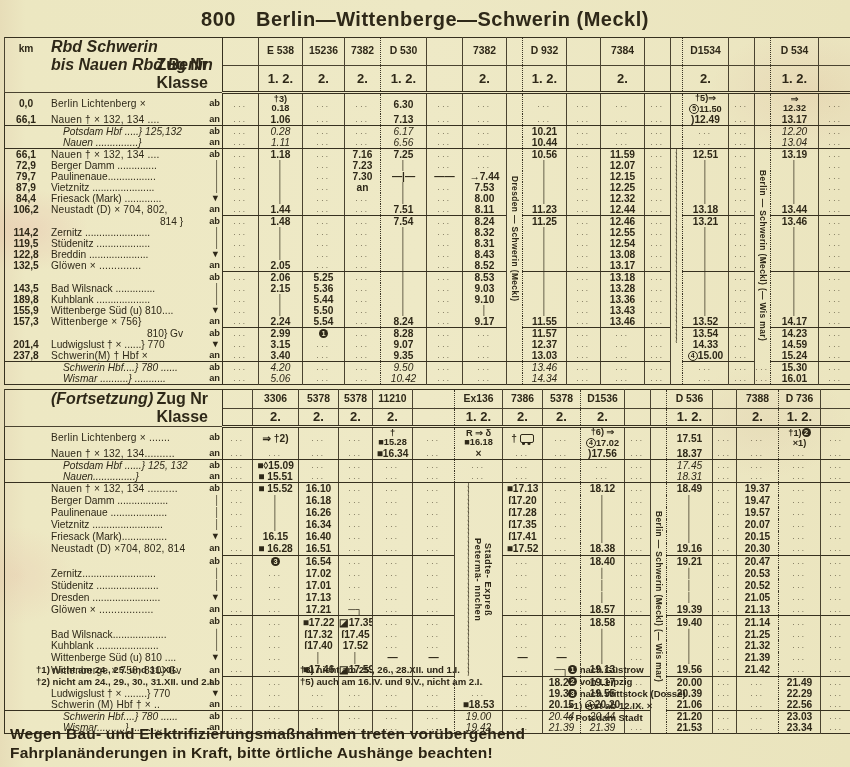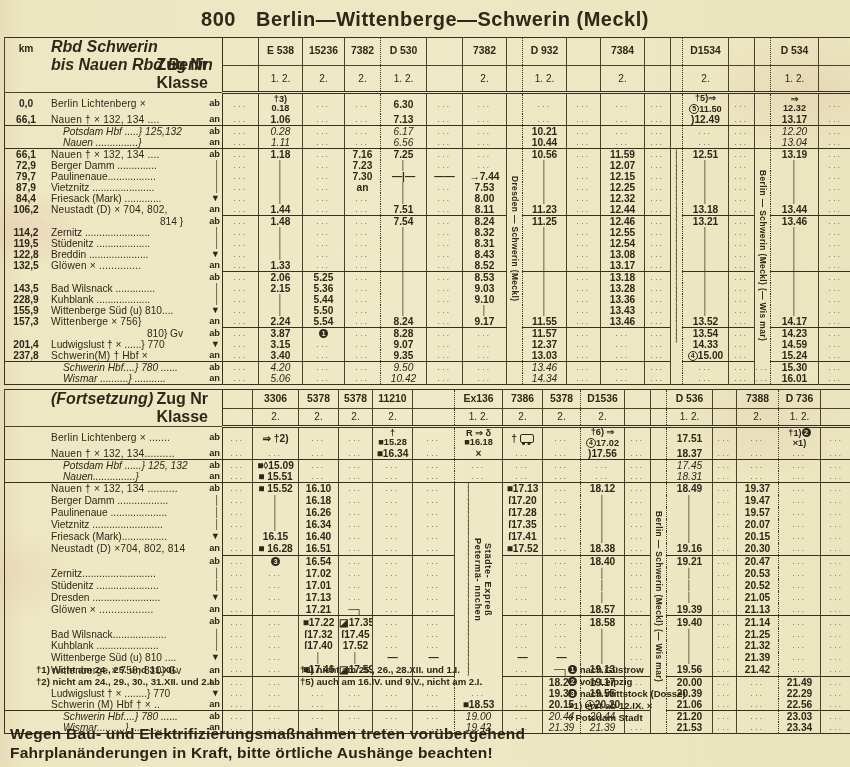--- a/index.html
+++ b/index.html
@@ -16,21 +16,21 @@
   .pg{padding:6px 2px 0 2px;}
   .title{ text-align:center; font-weight:bold; font-size:20px; letter-spacing:.5px; margin:2px 0 6px 0;}
   .title .no{margin-right:20px;}
   table{border-collapse:collapse; table-layout:fixed; width:846px; margin:0 0 4px 2px;
         border:1.8px solid #36301f; background:rgba(255,255,240,.06);}
   th,td{border-left:1px solid #4a4330; padding:0; overflow:hidden; white-space:nowrap; height:11px;}
   td.t{font-weight:bold; font-size:10.2px; text-align:center; line-height:11px;}
   td.dcol,th.dcol{border-left:1.4px dotted #3c3626;}
   thead th{font-weight:bold; vertical-align:middle;}
   .tn{font-size:10.4px; text-align:center; line-height:12px;}
-  .tk{font-size:10px; text-align:center; line-height:11px; font-weight:normal;}
+  .tk{font-size:13px; text-align:center; line-height:11px; font-weight:bold;}
   tr.khdr th{border-bottom:1px solid #4a4330;}
   tr.khdr2 th{border-bottom:3px double #36301f;}
   td.sc{ text-align:left; font-size:10.2px; line-height:11px; border-left:none;}
   .scb{border-right:1.6px solid #36301f !important;}
   .km{display:inline-block;width:42px;text-align:center;padding-right:4px;font-weight:bold;font-size:10.2px;}
   .nm{font-size:10.2px;}
   .nm.b{font-weight:normal; letter-spacing:.2px;}
   .nm.i{font-style:italic; padding-left:12px;}
   .nm.r{float:right; padding-right:26px;}
   .mk{float:right; font-size:9.3px; font-weight:bold; padding-right:2px; line-height:11px;}
@@ -422,21 +422,21 @@
             <td class="t">13.08</td>
             <td class="t dots">...</td>
             <td class="t vl dcol">│</td>
             <td class="t dots">...</td>
             <td class="t vl dcol">│</td>
             <td class="t dots">...</td>
           </tr>
           <tr>
             <td class="sc scb"><span class="km">132,5</span><span class="mk">an</span><span class="nm b">Glöwen × ..............</span></td>
             <td class="t dots sb">...</td>
-            <td class="t sb">1.33</td>
+            <td class="t sb">2.05</td>
             <td class="t dots sb">...</td>
             <td class="t dots sb">...</td>
             <td class="t vl dcol sb">│</td>
             <td class="t dots sb">...</td>
             <td class="t sb">8.52</td>
             <td class="t vl dcol sb">│</td>
             <td class="t dots sb">...</td>
             <td class="t sb">13.17</td>
             <td class="t dots sb">...</td>
             <td class="t vl dcol sb">│</td>
@@ -474,21 +474,21 @@
             <td class="t vl dcol">│</td>
             <td class="t dots">...</td>
             <td class="t">13.28</td>
             <td class="t dots">...</td>
             <td class="t vl dcol">│</td>
             <td class="t dots">...</td>
             <td class="t vl dcol">│</td>
             <td class="t dots">...</td>
           </tr>
           <tr>
-            <td class="sc scb"><span class="km">228,9</span><span class="mk">│</span><span class="nm">Kuhblank ...................</span></td>
+            <td class="sc scb"><span class="km">189,8</span><span class="mk">│</span><span class="nm">Kuhblank ...................</span></td>
             <td class="t dots">...</td>
             <td class="t vl">│</td>
             <td class="t">5.44</td>
             <td class="t dots">...</td>
             <td class="t vl dcol">│</td>
             <td class="t dots">...</td>
             <td class="t">9.10</td>
             <td class="t vl dcol">│</td>
             <td class="t dots">...</td>
             <td class="t">13.36</td>
@@ -530,21 +530,21 @@
             <td class="t sb">13.46</td>
             <td class="t dots sb">...</td>
             <td class="t dcol sb">13.52</td>
             <td class="t dots sb">...</td>
             <td class="t dcol sb">14.17</td>
             <td class="t dots sb">...</td>
           </tr>
           <tr>
             <td class="sc scb"><span class="km"></span><span class="mk">ab</span><span class="nm r">810} Gv</span></td>
             <td class="t dots">...</td>
-            <td class="t">3.87</td>
+            <td class="t">2.99</td>
             <td class="t"><span class="bdg">1</span></td>
             <td class="t dots">...</td>
             <td class="t dcol">8.28</td>
             <td class="t dots">...</td>
             <td class="t dots">...</td>
             <td class="t">&nbsp;</td>
             <td class="t dcol">11.57</td>
             <td class="t dots">...</td>
             <td class="t dots">...</td>
             <td class="t dots">...</td>

